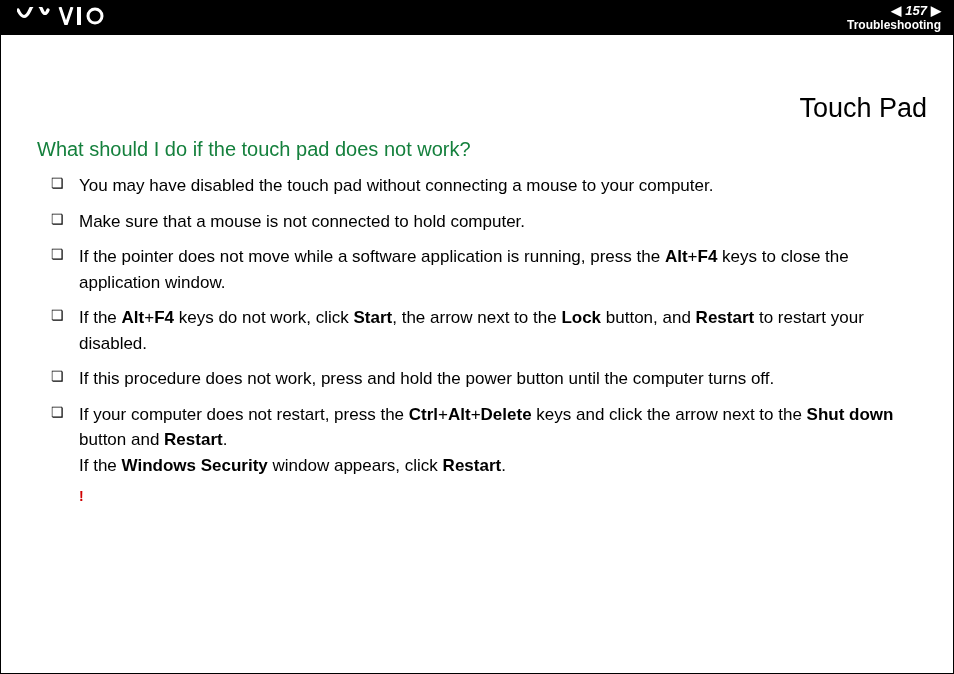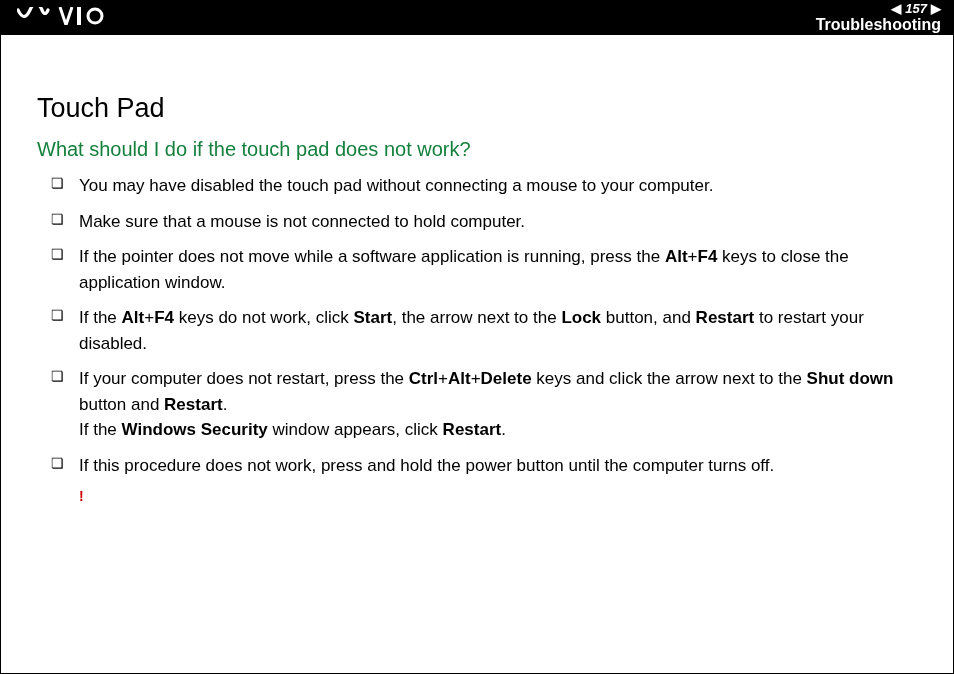--- a/index.html
+++ b/index.html
@@ -11,24 +11,24 @@
     color: #fff;
     height: 34px;
     display: flex;
     align-items: center;
     justify-content: space-between;
     padding: 0 12px 0 16px;
   }
   .header-right { display: flex; flex-direction: column; align-items: flex-end; line-height: 1.1; }
   .page-nav { display: flex; align-items: center; gap: 4px; font-size: 13px; font-style: italic; font-weight: bold; }
   .page-nav .tri { font-style: normal; }
-  .section-label { font-size: 16px; font-weight: bold; }
+  .section-label { font-size: 12px; font-weight: bold; }
 
   .content { padding: 58px 26px 0 36px; }
-  .h1 { font-size: 27px; font-weight: normal; font-family: Arial, Helvetica, sans-serif; margin-bottom: 14px; }
+  .h1 { font-size: 27px; font-weight: normal; font-family: Arial, Helvetica, sans-serif; margin-bottom: 14px; text-align: right; }
   .h2 { font-size: 20px; color: #15803d; font-weight: normal; margin-bottom: 12px; }
 
   ul.bullets { list-style: none; margin-left: 14px; }
   ul.bullets > li { position: relative; padding-left: 28px; font-size: 17px; line-height: 1.5; margin-bottom: 10px; }
   ul.bullets > li::before {
     content: "❏";
     position: absolute;
     left: 0;
     top: 0;
     font-size: 14px;
@@ -72,24 +72,24 @@
       <li>
         <span class="sub"><span>Make sure that a mouse is not connected to hold computer.</span></span>
       </li>
       <li>
         <span class="sub"><span>If the pointer does not move while a software application is running, press the </span><b>Alt</b><span>+</span><b>F4</b><span> keys to close the application window.</span></span>
       </li>
       <li>
         <span class="sub"><span>If the </span><b>Alt</b><span>+</span><b>F4</b><span> keys do not work, click </span><b>Start</b><span>, the arrow next to the </span><b>Lock</b><span> button, and </span><b>Restart</b><span> to restart your disabled.</span></span>
       </li>
       <li>
+        <span class="sub"><span>If this procedure does not work, press and hold the power button until the computer turns off.</span></span>
+      </li>
+      <li>
         <span class="sub"><span>If your computer does not restart, press the </span><b>Ctrl</b><span>+</span><b>Alt</b><span>+</span><b>Delete</b><span> keys and click the arrow next to the </span><b>Shut down</b><span> button and </span><b>Restart</b><span>.</span></span>
         <span class="sub"><span>If the </span><b>Windows Security</b><span> window appears, click </span><b>Restart</b><span>.</span></span>
-      </li>
-      <li>
-        <span class="sub"><span>If this procedure does not work, press and hold the power button until the computer turns off.</span></span>
       </li>
     </ul>
 
   <div class="warn-block">
     <span class="warn-mark">!</span>
   </div>
 </div>
 
 </body></html>

